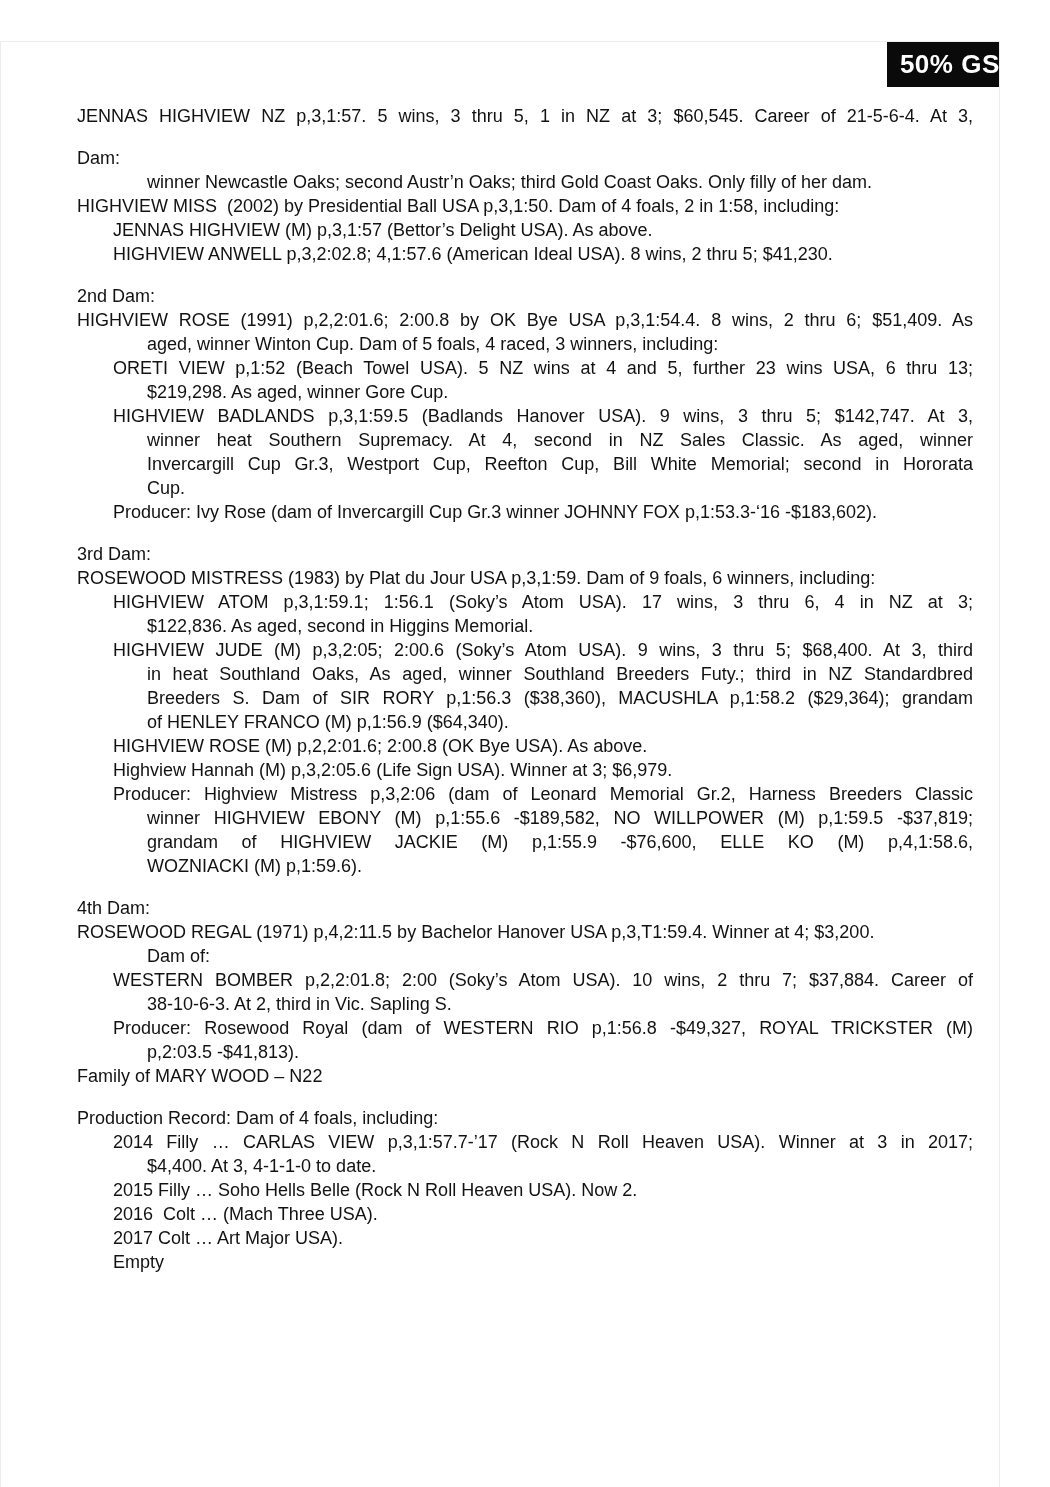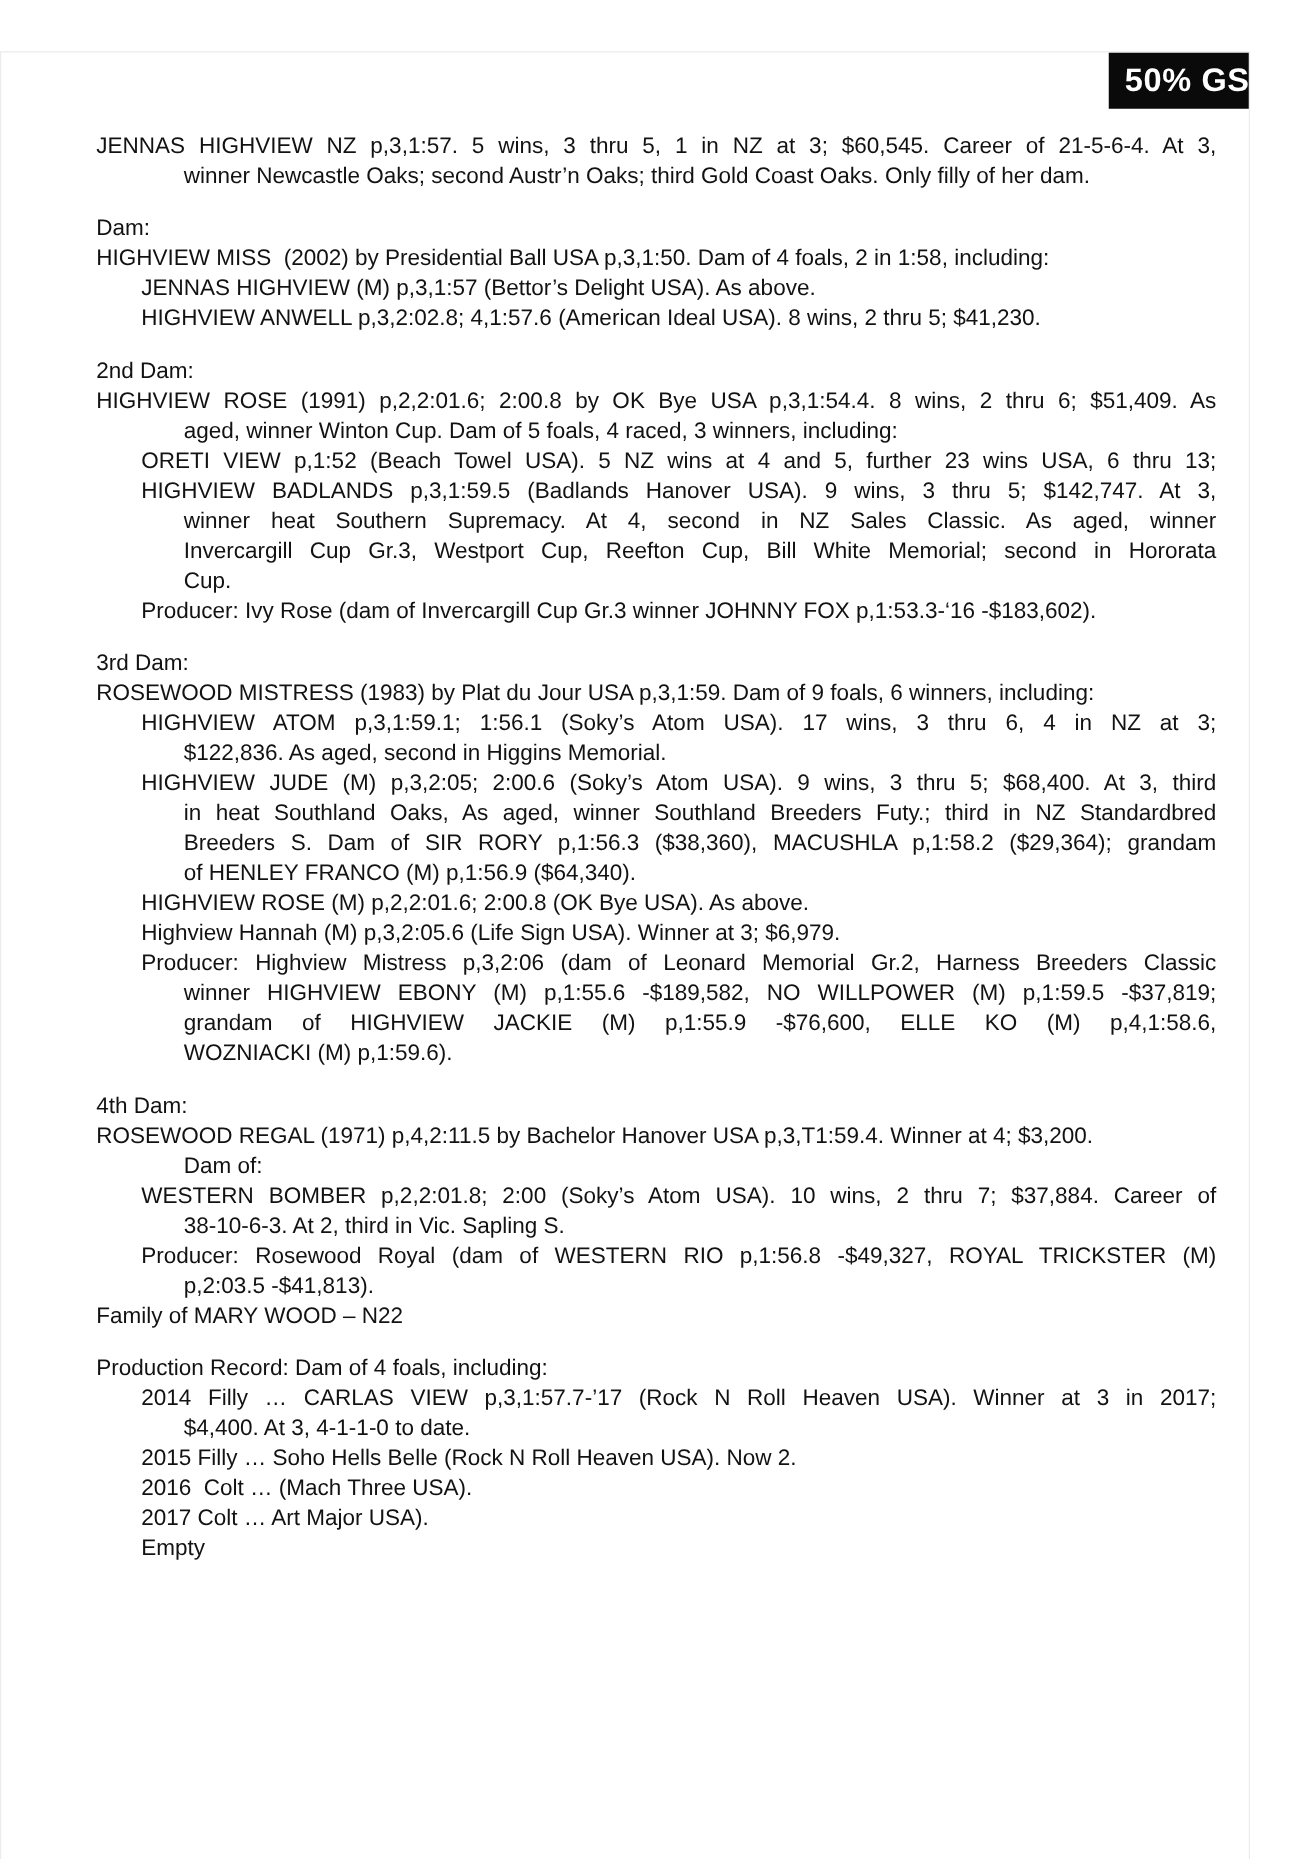--- a/index.html
+++ b/index.html
@@ -50,29 +50,30 @@
 </style>
 </head>
 <body>
 
 <div class="page">
   <div class="gst-badge">
     <span>50% GST</span>
   </div>
   <div class="pedigree">
       <div class="ln i0 jst"><span class="b">JENNAS HIGHVIEW</span><span> NZ p,3,1:57. 5 wins, 3 thru 5, 1 in NZ at 3; $60,545. Career of 21-5-6-4. At 3,</span></div>
+      <div class="ln i0 gap"><span class="b">Dam:</span></div>
       <div class="ln i2"><span>winner Newcastle Oaks; second Austr’n Oaks; third Gold Coast Oaks. Only filly of her dam.</span></div>
-      <div class="ln i0 gap"><span class="b">Dam:</span></div>
       <div class="ln i0"><span>HIGHVIEW MISS&nbsp; (2002) by Presidential Ball USA p,3,1:50. Dam of 4 foals, 2 in 1:58, including:</span></div>
       <div class="ln i1"><span class="b">JENNAS HIGHVIEW</span><span> (M) p,3,1:57 (Bettor’s Delight USA). As above.</span></div>
       <div class="ln i1"><span class="b">HIGHVIEW ANWELL</span><span> p,3,2:02.8; 4,1:57.6 (American Ideal USA). 8 wins, 2 thru 5; $41,230.</span></div>
       <div class="ln i0 gap"><span class="b">2nd Dam:</span></div>
       <div class="ln i0 jst"><span class="b">HIGHVIEW ROSE</span><span> (1991) p,2,2:01.6; 2:00.8 by OK Bye USA p,3,1:54.4. 8 wins, 2 thru 6; $51,409. As</span></div>
       <div class="ln i2"><span>aged, winner Winton Cup. Dam of 5 foals, 4 raced, 3 winners, including:</span></div>
       <div class="ln i1 jst"><span class="b">ORETI VIEW</span><span> p,1:52 (Beach Towel USA). 5 NZ wins at 4 and 5, further 23 wins USA, 6 thru 13;</span></div>
+      <div class="ln i2"><span>$219,298. As aged, winner Gore Cup.</span></div>
       <div class="ln i1 jst"><span class="b">HIGHVIEW BADLANDS</span><span> p,3,1:59.5 (Badlands Hanover USA). 9 wins, 3 thru 5; $142,747. At 3,</span></div>
       <div class="ln i2 jst"><span>winner heat Southern Supremacy. At 4, second in NZ Sales Classic. As aged, winner</span></div>
       <div class="ln i2 jst"><span>Invercargill Cup </span><span class="b">Gr.3</span><span>, Westport Cup, Reefton Cup, Bill White Memorial; second in Hororata</span></div>
       <div class="ln i2"><span>Cup.</span></div>
       <div class="ln i1"><span>Producer: Ivy Rose (dam of Invercargill Cup </span><span class="b">Gr.3</span><span> winner </span><span class="b">JOHNNY FOX</span><span> p,1:53.3-‘16 -$183,602).</span></div>
       <div class="ln i0 gap"><span class="b">3rd Dam:</span></div>
       <div class="ln i0"><span>ROSEWOOD MISTRESS (1983) by Plat du Jour USA p,3,1:59. Dam of 9 foals, 6 winners, including:</span></div>
       <div class="ln i1 jst"><span class="b">HIGHVIEW ATOM</span><span> p,3,1:59.1; 1:56.1 (Soky’s Atom USA). 17 wins, 3 thru 6, 4 in NZ at 3;</span></div>
       <div class="ln i2"><span>$122,836. As aged, second in Higgins Memorial.</span></div>
       <div class="ln i1 jst"><span class="b">HIGHVIEW JUDE</span><span> (M) p,3,2:05; 2:00.6 (Soky’s Atom USA). 9 wins, 3 thru 5; $68,400. At 3, third</span></div>

